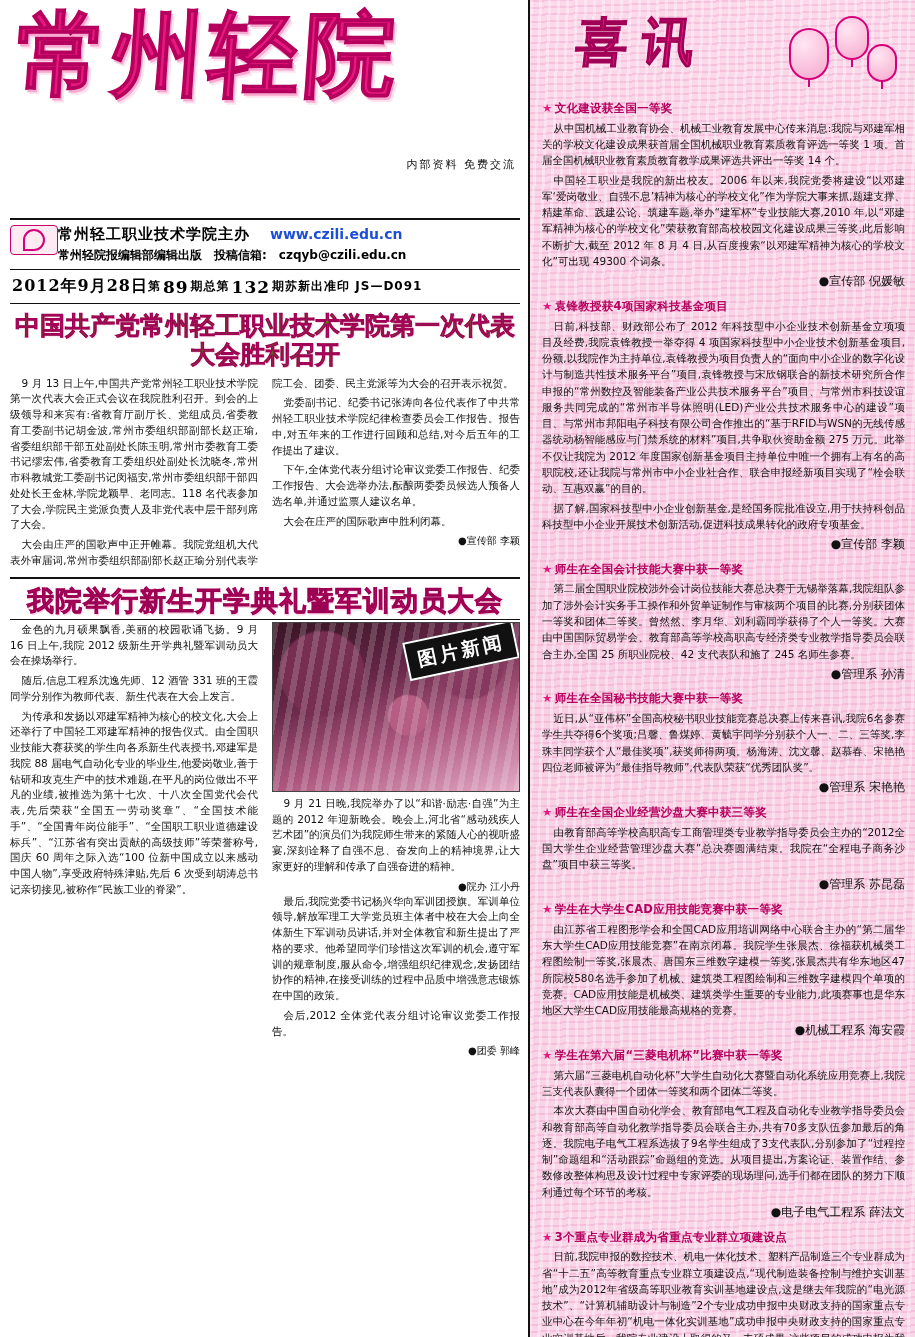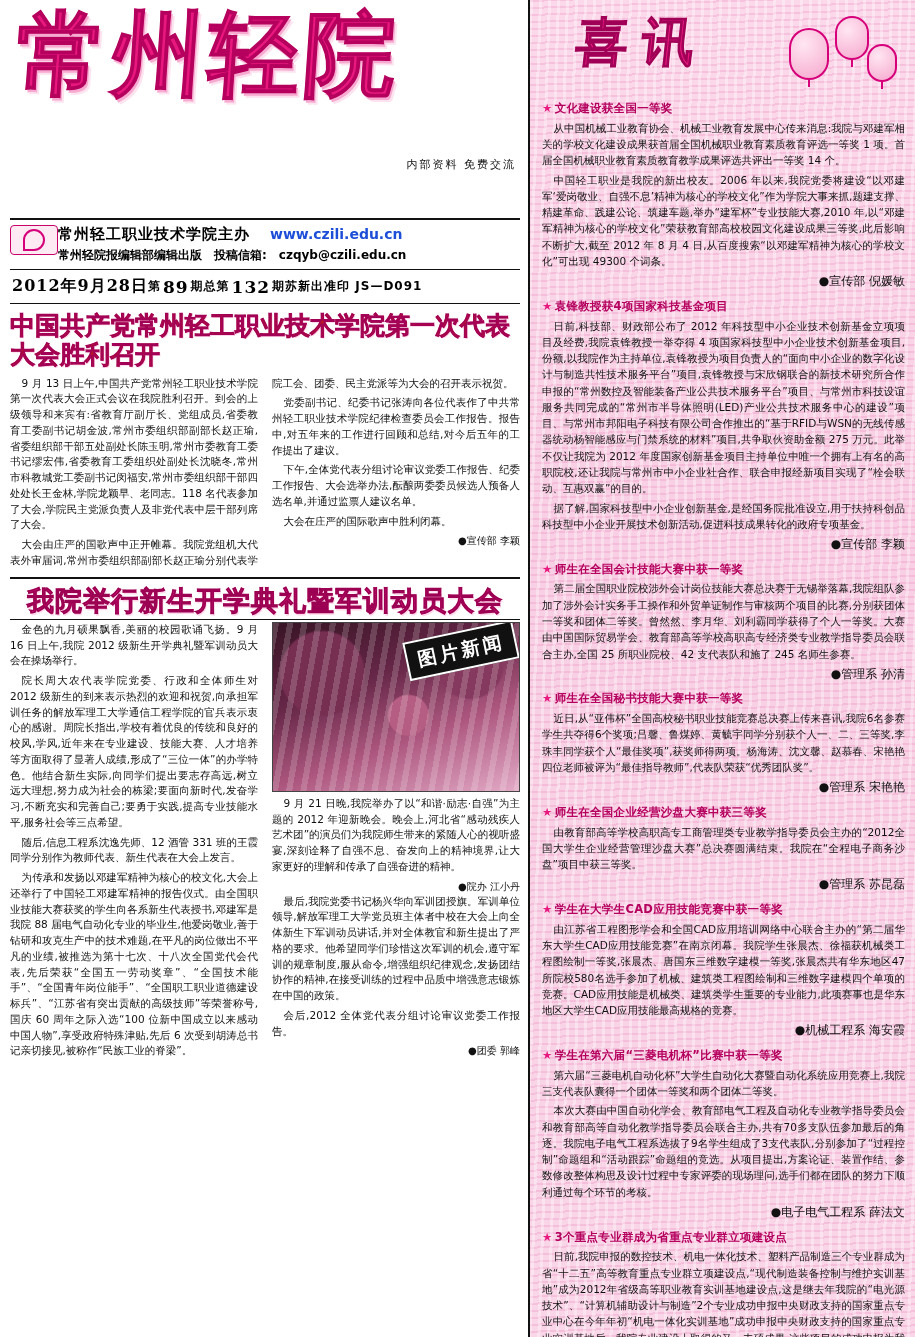--- a/index.html
+++ b/index.html
@@ -82,23 +82,24 @@
   .issue-bar .boxnum {
     font-family:"DejaVu Serif", serif; font-size:17px;
     padding:0 2px;
   }
 
   
   .headline1 {
     margin:8px 0 6px 0;
     font-family:"DejaVu Serif", serif;
     font-size:25px; font-weight:bold;
-    color:#b91c1c;
+    color:#4d7c0f;
     -webkit-text-stroke:0.6px #a30057;
     letter-spacing:0px;
+    text-align:center;
     line-height:1.15;
     text-shadow:1px 1px 0 #ffd0e6;
   }
 
   .twocol {
     column-count:2; column-gap:14px;
     font-size:10.5px; line-height:1.5;
     text-align:justify;
     color:#111;
   }
@@ -252,21 +253,20 @@
       <p>大会在庄严的国际歌声中胜利闭幕。</p>
       <div class="sign">●宣传部  李颖</div>
     </div>
 
     <div class="headline2-wrap">
       <div class="headline2">我院举行新生开学典礼暨军训动员大会</div>
       <div class="rule-thin"></div>
 
       <div class="twocol">
         <p>金色的九月硕果飘香,美丽的校园歌诵飞扬。9 月 16 日上午,我院 2012 级新生开学典礼暨军训动员大会在操场举行。</p>
-        <p>院长周大农代表学院党委、行政和全体师生对 2012 级新生的到来表示热烈的欢迎和祝贺,向承担军训任务的解放军理工大学通信工程学院的官兵表示衷心的感谢。周院长指出,学校有着优良的传统和良好的校风,学风,近年来在专业建设、技能大赛、人才培养等方面取得了显著人成绩,形成了“三位一体”的办学特色。他结合新生实际,向同学们提出要志存高远,树立远大理想,努力成为社会的栋梁;要面向新时代,发奋学习,不断充实和完善自己;要勇于实践,提高专业技能水平,服务社会等三点希望。</p>
         <p>随后,信息工程系沈逸先师、12 酒管 331 班的王霞同学分别作为教师代表、新生代表在大会上发言。</p>
         <p>为传承和发扬以邓建军精神为核心的校文化,大会上还举行了中国轻工邓建军精神的报告仪式。由全国职业技能大赛获奖的学生向各系新生代表授书,邓建军是我院 88 届电气自动化专业的毕业生,他爱岗敬业,善于钻研和攻克生产中的技术难题,在平凡的岗位做出不平凡的业绩,被推选为第十七次、十八次全国党代会代表,先后荣获“全国五一劳动奖章”、“全国技术能手”、“全国青年岗位能手”、“全国职工职业道德建设标兵”、“江苏省有突出贡献的高级技师”等荣誉称号,国庆 60 周年之际入选“100 位新中国成立以来感动中国人物”,享受政府特殊津贴,先后 6 次受到胡涛总书记亲切接见,被称作“民族工业的脊梁”。</p>
 
         <div class="photo-box">
           <div class="figures"></div>
           <div class="photo-badge">图片新闻</div>
         </div>
         <p>9 月 21 日晚,我院举办了以“和谐·励志·自强”为主题的 2012 年迎新晚会。晚会上,河北省“感动残疾人艺术团”的演员们为我院师生带来的紧随人心的视听盛宴,深刻诠释了自强不息、奋发向上的精神境界,让大家更好的理解和传承了自强奋进的精神。</p>
         <div class="sign">●院办  江小丹</div>
 

